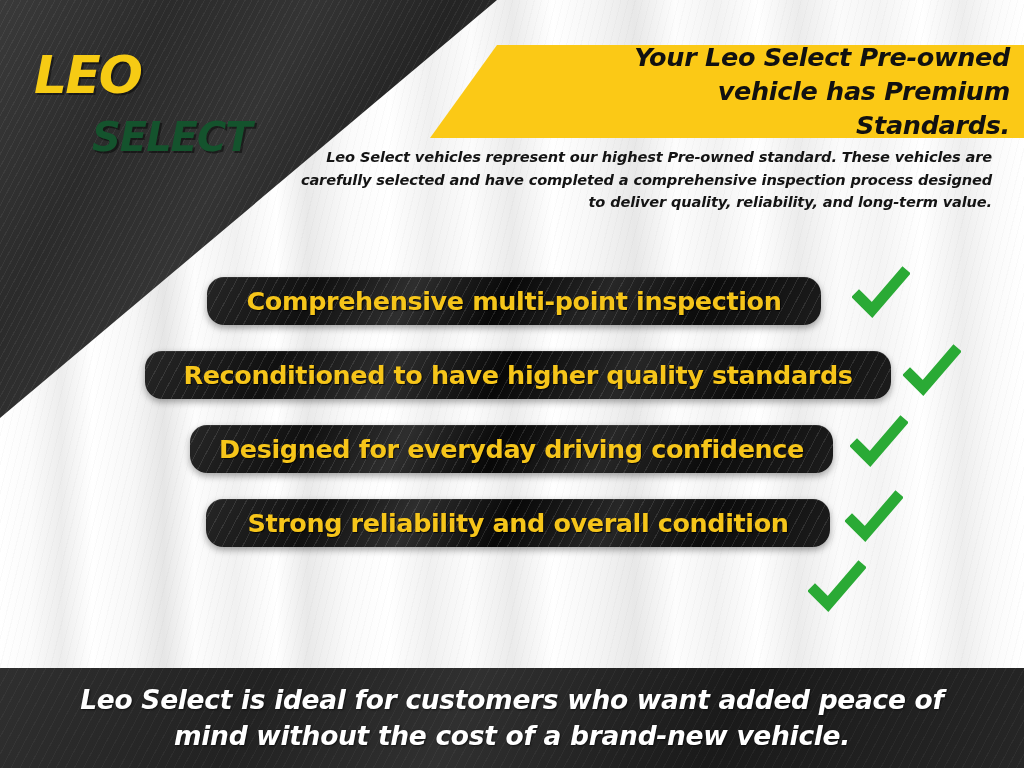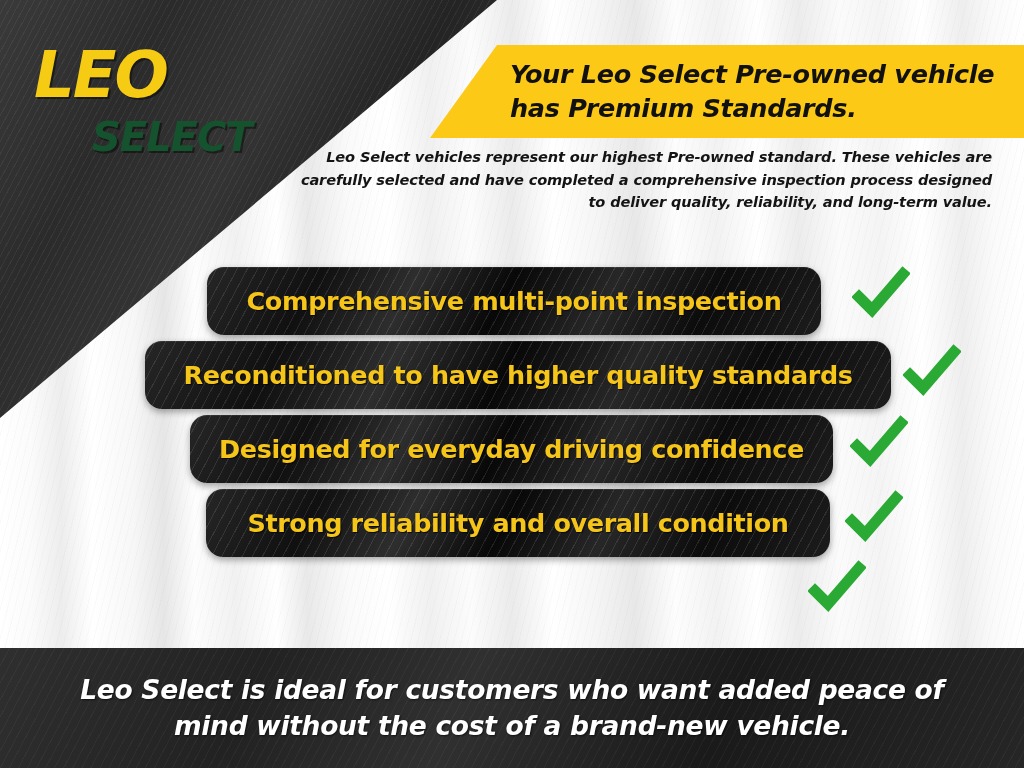--- a/index.html
+++ b/index.html
@@ -55,21 +55,21 @@
   }
 
   
   .logo {
     position:absolute; left:34px; top:38px;
     width:300px; height:130px;
   }
   .logo-leo {
     font-family:"DejaVu Sans", sans-serif;
     font-weight:700; font-style:italic;
-    font-size:64px; line-height:74px;
+    font-size:52px; line-height:74px;
     letter-spacing:-2px;
     color:#F6CB14;
     text-shadow:2px 2px 0 rgba(0,0,0,.45);
   }
   .logo-select {
     font-family:"DejaVu Sans", sans-serif;
     font-weight:700; font-style:italic;
     font-size:40px; line-height:62px;
     letter-spacing:-1px;
     color:#14532d;
@@ -85,23 +85,24 @@
     background:#FBC916;
     clip-path:polygon(67px 0, 594px 0, 594px 93px, 0 93px);
     display:flex; align-items:center; justify-content:flex-end;
     padding:4px 14px 6px 80px;
   }
   .headline-text {
     font-family:"DejaVu Sans", sans-serif;
     font-weight:700; font-style:italic;
     font-size:25.5px; line-height:34px;
     color:#111111;
-    text-align:left;
+    text-align:right;
     letter-spacing:-.3px;
     width:100%;
+    margin-left:48px;
   }
 
   
   .subtext {
     position:absolute;
     left:284px; top:146px;
     width:708px;
     font-family:"DejaVu Sans", sans-serif;
     font-weight:700; font-style:italic;
     font-size:14.6px; line-height:22.5px;
@@ -114,21 +115,21 @@
   .features { position:absolute; left:0; top:264px; width:1024px; }
 
   .feature-row {
     position:relative;
     height:74px;
     display:flex; align-items:center;
   }
 
   .pill {
     position:relative;
-    height:68px;
+    height:48px;
     border-radius:17px;
     display:flex; align-items:center; justify-content:center;
     padding:0 8px;
     background:
       repeating-linear-gradient(118deg,
         rgba(255,255,255,0.10) 0px, rgba(255,255,255,0.10) 1px,
         rgba(255,255,255,0) 1px, rgba(255,255,255,0) 9px),
       linear-gradient(118deg, #262626 0%, #101010 18%, #2e2e2e 33%,
                               #080808 48%, #272727 64%, #0c0c0c 80%, #1c1c1c 100%);
     box-shadow:0 3px 7px rgba(0,0,0,.35), inset 0 1px 0 rgba(255,255,255,.07);
@@ -162,21 +163,21 @@
 
   .row-3 .pill  { margin-left:190px; width:643px; }
   .row-3 .check { left:850px; top:3px; }
 
   .row-4 .pill  { margin-left:237px; width:553px; }
   .row-4 .check { left:808px; top:0px; }
 
   
   .footer {
     position:absolute; left:0; bottom:0;
-    width:1024px; height:120px;
+    width:1024px; height:100px;
     background:
       repeating-linear-gradient(118deg,
         rgba(255,255,255,0.04) 0px, rgba(255,255,255,0.04) 1px,
         rgba(255,255,255,0) 1px, rgba(255,255,255,0) 8px),
       linear-gradient(115deg, #2f2f2f 0%, #222222 25%, #303030 45%,
                               #1a1a1a 70%, #262626 100%);
     display:flex; align-items:center; justify-content:flex-end;
   }
   .footer-text {
     font-family:"DejaVu Sans", sans-serif;

